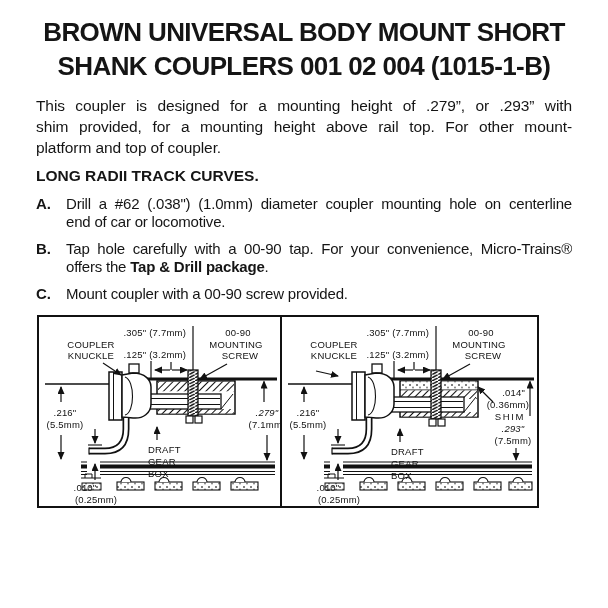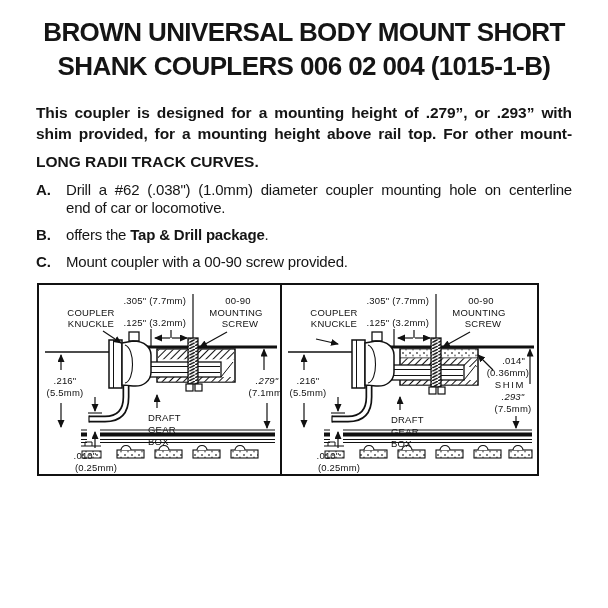--- a/index.html
+++ b/index.html
@@ -1,19 +1,19 @@
 <!DOCTYPE html>
 <html><head>
 <meta charset="utf-8">
 <style>
   html,body{margin:0;padding:0;width:608px;height:608px;overflow:hidden;background:#fff;}
   body{font-family:"Liberation Sans",sans-serif;color:#151515;-webkit-font-smoothing:antialiased;}
   .page{padding:15px 36px 8px 36px;}
   .title{font-weight:700;font-size:26px;line-height:34px;text-align:center;letter-spacing:-0.6px;}
-  .intro{margin-top:19px;font-weight:700;font-size:15.5px;line-height:21px;letter-spacing:-0.1px;}
+  .intro{margin-top:12px;font-weight:400;font-size:15.5px;line-height:21px;letter-spacing:-0.1px;}
   .jline{text-align:justify;text-align-last:justify;}
   .subhead{margin-top:8px;font-weight:700;font-size:15.5px;line-height:20px;}
   .steps{margin-top:9px;font-size:15px;line-height:18px;letter-spacing:-0.2px;}
   .step{display:flex;margin-bottom:9px;}
   .step-letter{font-weight:700;flex:0 0 30px;width:30px;}
   .step-body{flex:1;}
   .b{font-weight:700;}
   .figure{margin-top:12px;margin-left:1px;width:498px;height:189px;border:2px solid #111;display:flex;background:#fff;}
   .panel{height:100%;}
   .panel.left{width:241px;border-right:2px solid #111;}
@@ -44,43 +44,45 @@
       <circle cx="2" cy="2" r="1" fill="#555"></circle>
       <circle cx="5" cy="4.5" r="0.9" fill="#777"></circle>
     </pattern>
   </defs>
 </svg>
 
 <div class="page">
 
   <div class="title">
     <div>BROWN UNIVERSAL BODY MOUNT SHORT</div>
-    <div>SHANK COUPLERS 006 02 004 (1015-1-B)</div>
+    <div>SHANK COUPLERS 001 02 004 (1015-1-B)</div>
   </div>
 
   <div class="intro">
     <div class="jline">This coupler is designed for a mounting height of .279”, or .293” with</div>
     <div class="jline">shim provided, for a mounting height above rail top. For other mount-</div>
+    <div>platform and top of coupler.</div>
   </div>
 
   <div class="subhead">
     <div>LONG RADII TRACK CURVES.</div>
   </div>
 
   <div class="steps">
     <div class="step">
       <div class="step-letter">A.</div>
       <div class="step-body">
         <div class="jline">Drill a #62 (.038") (1.0mm) diameter coupler mounting hole on centerline</div>
         <div>end of car or locomotive.</div>
       </div>
     </div>
     <div class="step">
       <div class="step-letter">B.</div>
       <div class="step-body">
+        <div class="jline">Tap hole carefully with a 00-90 tap. For your convenience, Micro-Trains®</div>
         <div><span>offers the </span><span class="b">Tap &amp; Drill package</span><span>.</span></div>
       </div>
     </div>
     <div class="step">
       <div class="step-letter">C.</div>
       <div class="step-body">
         <div>Mount coupler with a 00-90 screw provided.</div>
       </div>
     </div>
   </div>

